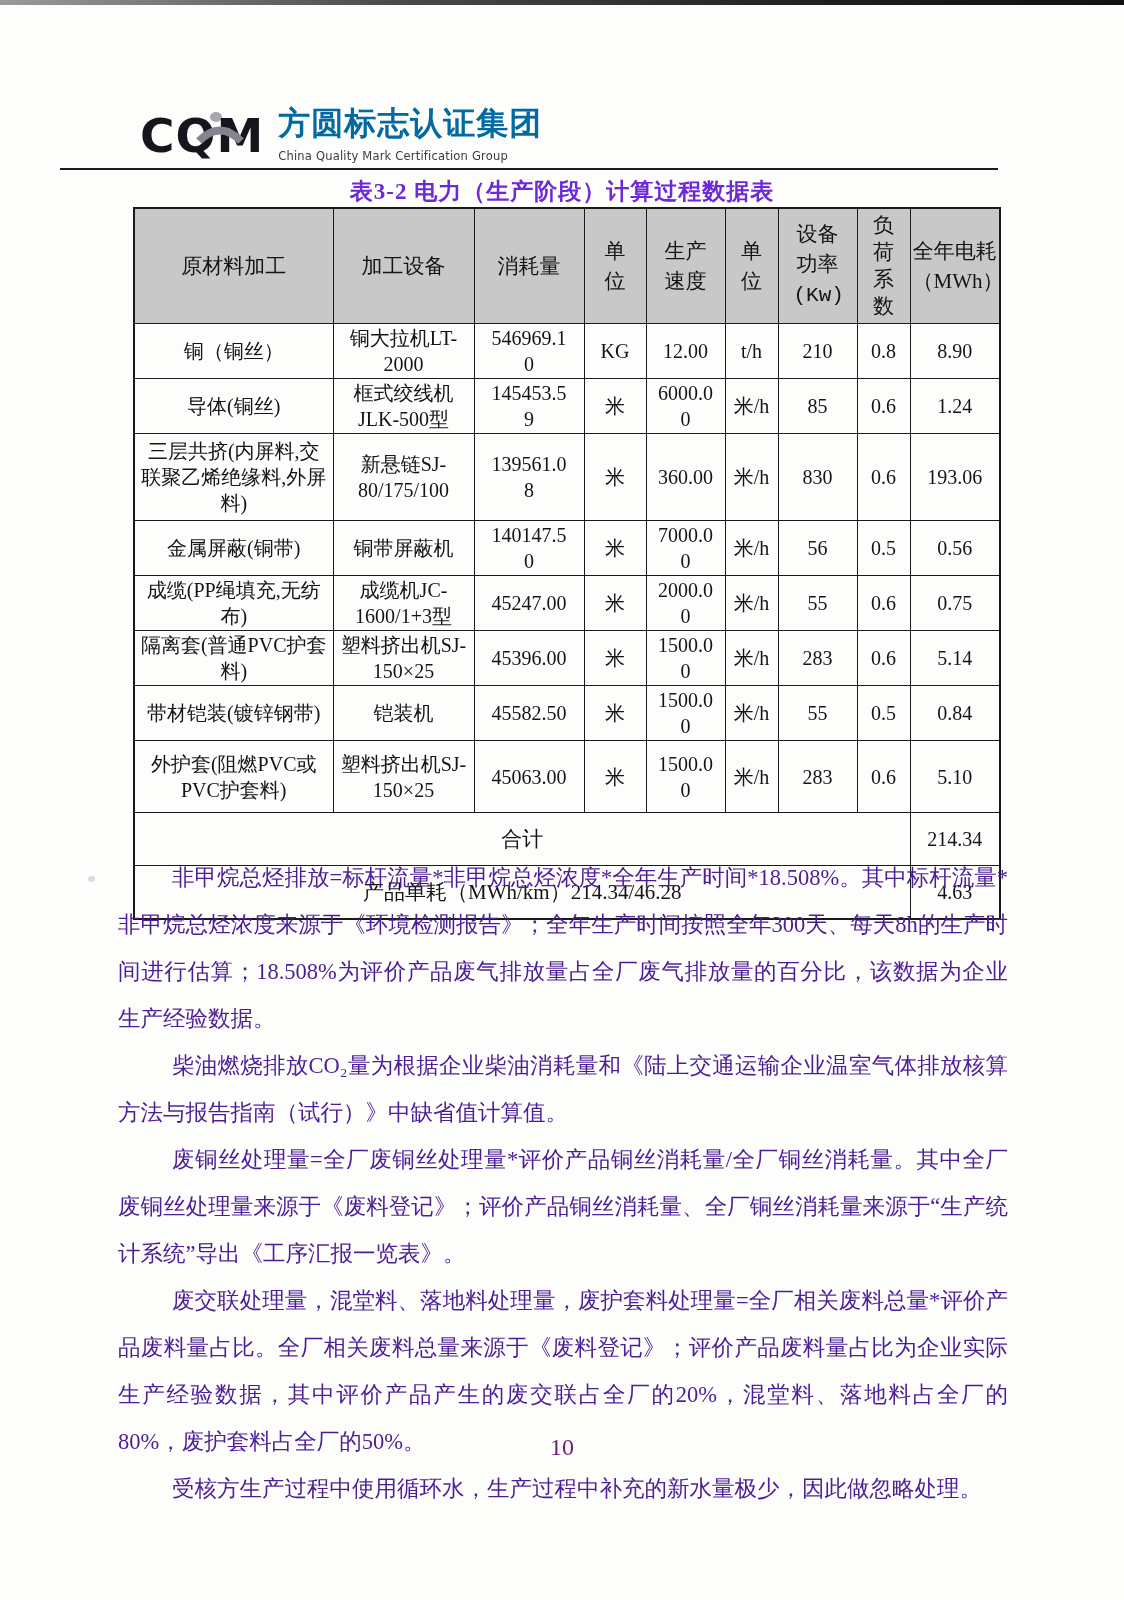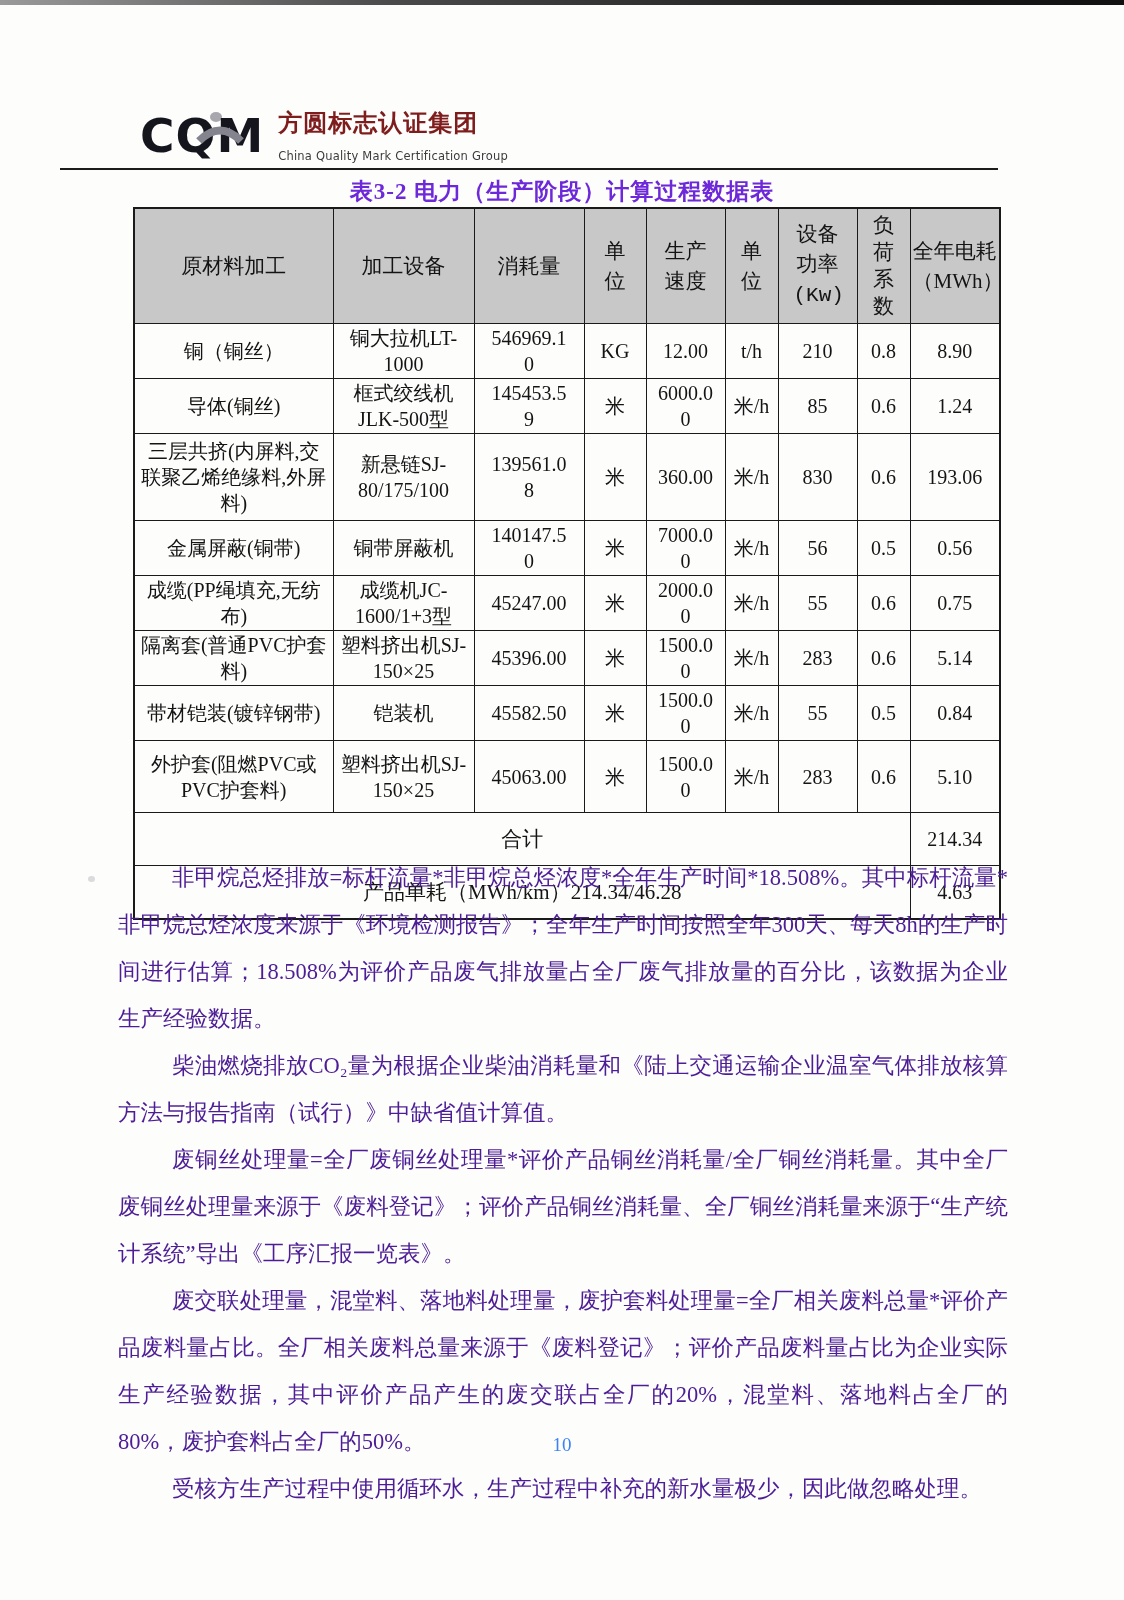--- a/index.html
+++ b/index.html
@@ -10,21 +10,21 @@
   }
   .scan-top{position:absolute;top:0;left:0;width:100%;height:5px;
     background:linear-gradient(to right,#9a9a9a,#4a4a4a 35%,#1d1d1d 75%,#111);}
   
   .logo{position:absolute;left:140px;top:100px;height:62px;display:flex;align-items:flex-start;}
   .logo-acronym{position:relative;font-family:"DejaVu Sans","Liberation Sans",sans-serif;
     font-weight:bold;font-size:47px;line-height:60px;letter-spacing:1px;color:#15151d;padding-top:6px;}
   .logo-arc{position:absolute;left:55px;top:-2px;}
   .logo-text{margin-left:14px;padding-top:9px;}
   .logo-cn{font-family:"DejaVu Sans","Liberation Sans",sans-serif;font-weight:bold;
-    font-size:24px;line-height:28px;color:#7f1d1d;letter-spacing:1px;}
+    font-size:32px;line-height:28px;color:#0369a1;letter-spacing:1px;}
   .logo-en{font-family:"DejaVu Sans","Liberation Sans",sans-serif;font-size:11.5px;
     color:#3c3c3c;margin-top:12px;letter-spacing:.2px;}
   .rule{position:absolute;left:60px;top:168px;width:938px;height:0;border-top:2px solid #1c1c1c;}
   
   .doc-title{position:absolute;left:0;top:176px;width:1124px;text-align:center;
     font-size:23px;font-weight:bold;letter-spacing:1px;color:#6d28d9;}
   
   table.data{position:absolute;left:133px;top:207px;width:866px;
     border-collapse:collapse;table-layout:fixed;
     border:2px solid #1a1a1a;font-size:20px;color:#141414;}
@@ -44,21 +44,21 @@
   tbody tr:nth-child(3){height:87px;} tbody tr:nth-child(4){height:52px;padding-left:24px;}
   tbody tr:nth-child(5){height:53px;} tbody tr:nth-child(6){height:53px;}
   tbody tr:nth-child(7){height:53px;} tbody tr:nth-child(8){height:72px;}
   tr.total-row{height:33px;} tr.unitc-row{height:29px;}
   td.merge{text-align:center;font-size:21px;}
   
   .bodytext{position:absolute;left:118px;top:854px;width:890px;
     font-size:22.5px;line-height:47px;text-align:justify;color:#4c1d95;}
   .bodytext p{margin:0;text-indent:2.4em;}
   .pagenum{position:absolute;left:0;top:1434px;width:1124px;text-align:center;
-    font-size:19px;color:#3b82f6;}
+    font-size:24px;color:#701a75;}
   .dot{position:absolute;border-radius:50%;background:#9a98a0;}
   .dot-a{left:210px;top:112px;width:12px;height:10px;opacity:.85;}
   .dot-b{left:88px;top:876px;width:7px;height:6px;opacity:.35;}
 </style>
 </head>
 <body>
 
 <div class="page">
   <div class="scan-top"></div>
   <span class="dot dot-a"></span>
@@ -104,21 +104,21 @@
           <th>生产速度</th>
           <th>单位</th>
           <th>设备功率(Kw)</th>
           <th>负荷系数</th>
           <th>全年电耗（MWh）</th>
         </tr>
     </thead>
     <tbody id="table-body">
         <tr>
           <td class="c0">铜（铜丝）</td>
-          <td class="c1">铜大拉机LT-1000</td>
+          <td class="c1">铜大拉机LT-2000</td>
           <td class="c2">546969.10</td>
           <td class="c3">KG</td>
           <td class="c4">12.00</td>
           <td class="c5">t/h</td>
           <td class="c6">210</td>
           <td class="c7">0.8</td>
           <td class="c8">8.90</td>
         </tr>
         <tr>
           <td class="c0">导体(铜丝)</td>

